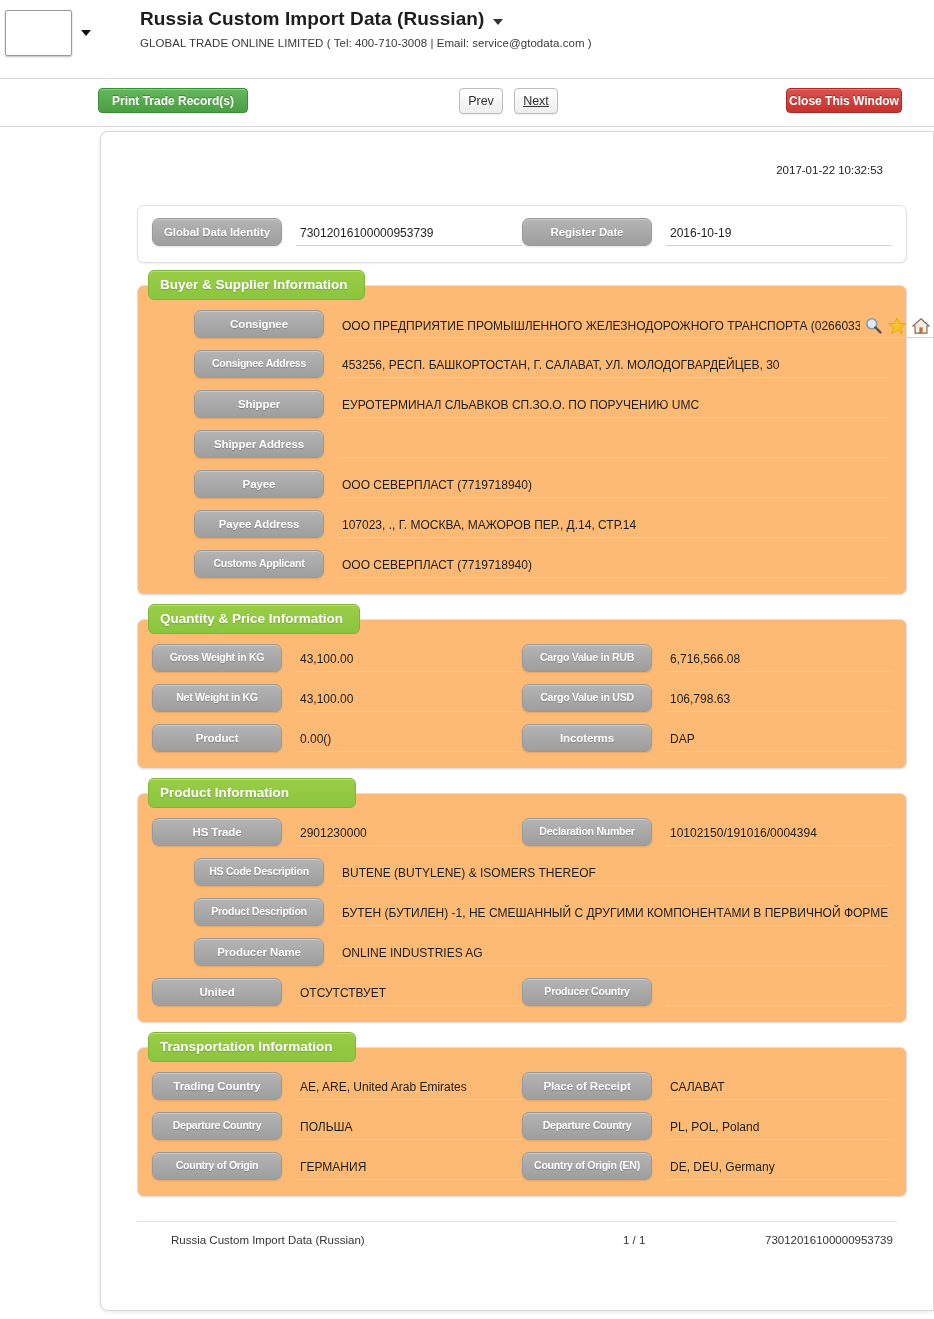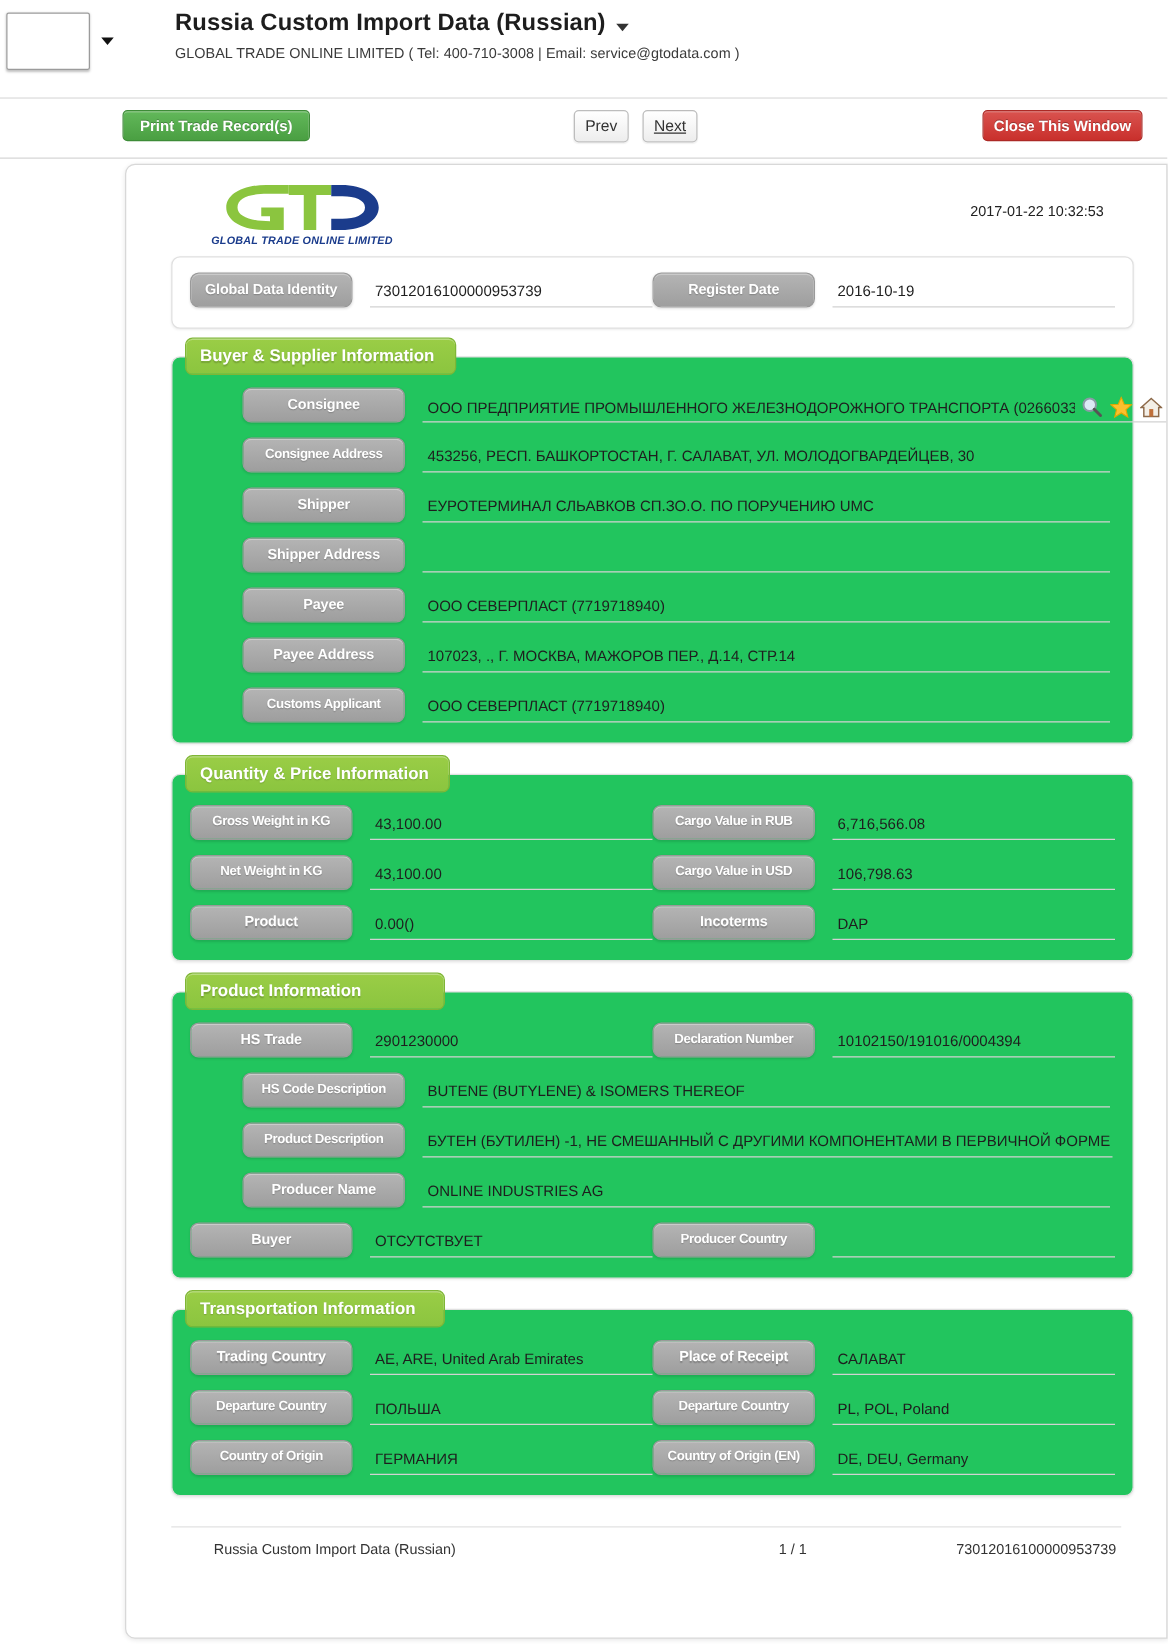--- a/index.html
+++ b/index.html
@@ -85,21 +85,21 @@
     width:44px;height:26px;
     background:linear-gradient(#ffffff,#ededed);
     border:1px solid #bdbdbd;
     color:#333;font-size:12.5px;
     box-shadow:0 1px 1px rgba(0,0,0,.06);
   }
   .btn-prev{left:459px;}
   .btn-next{left:514px;text-decoration:underline;}
   .btn-close{
     position:absolute;left:786px;top:88px;
-    width:128px;height:25px;
+    width:116px;height:25px;
     background:linear-gradient(#d9534f,#c9302c);
     border:1px solid #ac2925;
     color:#fff;font-weight:bold;
     text-shadow:0 -1px 0 rgba(0,0,0,.3);
     box-shadow:inset 0 1px 0 rgba(255,255,255,.22);
   }
 
   
   .doc{
     position:absolute;left:100px;top:131px;
@@ -131,21 +131,21 @@
     background:#fff;
     box-shadow:0 1px 2px rgba(0,0,0,.07);
     padding:12px 14px 14px 14px;
     margin:0 2px 22px 12px;
     position:relative;
   }
 
   
   .section{
     border:1px solid #e0e0e0;border-radius:7px;
-    background:#22c55e;
+    background:#fdba74;
     box-shadow:0 1px 2px rgba(0,0,0,.07);
     margin:0 2px 24px 12px;
     padding:24px 14px 14px 14px;
     position:relative;
   }
   .section-tab{
     position:absolute;left:10px;top:-16px;
     background:linear-gradient(#9ACD46,#8BC53F);
     border:1px solid #7fb636;
     border-radius:6px;
@@ -240,28 +240,20 @@
 
 <div class="toolbar"></div>
 <div class="btn btn-print">Print Trade Record(s)</div>
 <div class="btn btn-nav btn-prev">Prev</div>
 <div class="btn btn-nav btn-next">Next</div>
 <div class="btn btn-close">Close This Window</div>
 
 <div class="doc">
 
   <div class="doc-head">
-    <div class="logo">
-      <svg width="150" height="42" viewBox="0 0 150 42">
-        <path d="M44 3 C24 3 12 11 12 21 C12 31 24 39 42 39 L58 39 L58 21 L40 21 L40 28 L47 28 L47 32 C34 32 21 29 21 21 C21 13 31 10 45 10 L62 10 L62 3 Z" fill="#8BC53F"></path>
-        <path d="M62 3 L96 3 L96 11 L84 11 L84 39 L74 39 L74 11 L62 11 Z" fill="#8BC53F"></path>
-        <path d="M104 3 C122 3 134 11 134 21 C134 31 122 39 104 39 L96 39 L96 30 L105 30 C115 30 123 27 123 21 C123 15 115 12 105 12 L96 12 L96 3 Z" fill="#1b3c8c"></path>
-      </svg>
-      <div class="wordmark">GLOBAL TRADE  ONLINE LIMITED</div>
-    </div>
     <div class="doc-date">2017-01-22 10:32:53</div>
   </div>
 
   <div class="idbox">
     <div class="row">
       <div class="col col-half">
         <div class="lbl">Global Data Identity</div>
         <div class="val">73012016100000953739</div>
       </div>
       <div class="col col-half">
@@ -410,21 +402,21 @@
 
     <div class="row">
       <div class="col col-full">
         <div class="lbl">Producer Name</div>
         <div class="val wide">ONLINE INDUSTRIES AG</div>
       </div>
     </div>
 
     <div class="row">
       <div class="col col-half">
-        <div class="lbl">Buyer</div>
+        <div class="lbl">United</div>
         <div class="val">ОТСУТСТВУЕТ</div>
       </div>
       <div class="col col-half">
         <div class="lbl tight">Producer Country</div>
         <div class="val"></div>
       </div>
     </div>
   </div>
 
   <div class="section">

